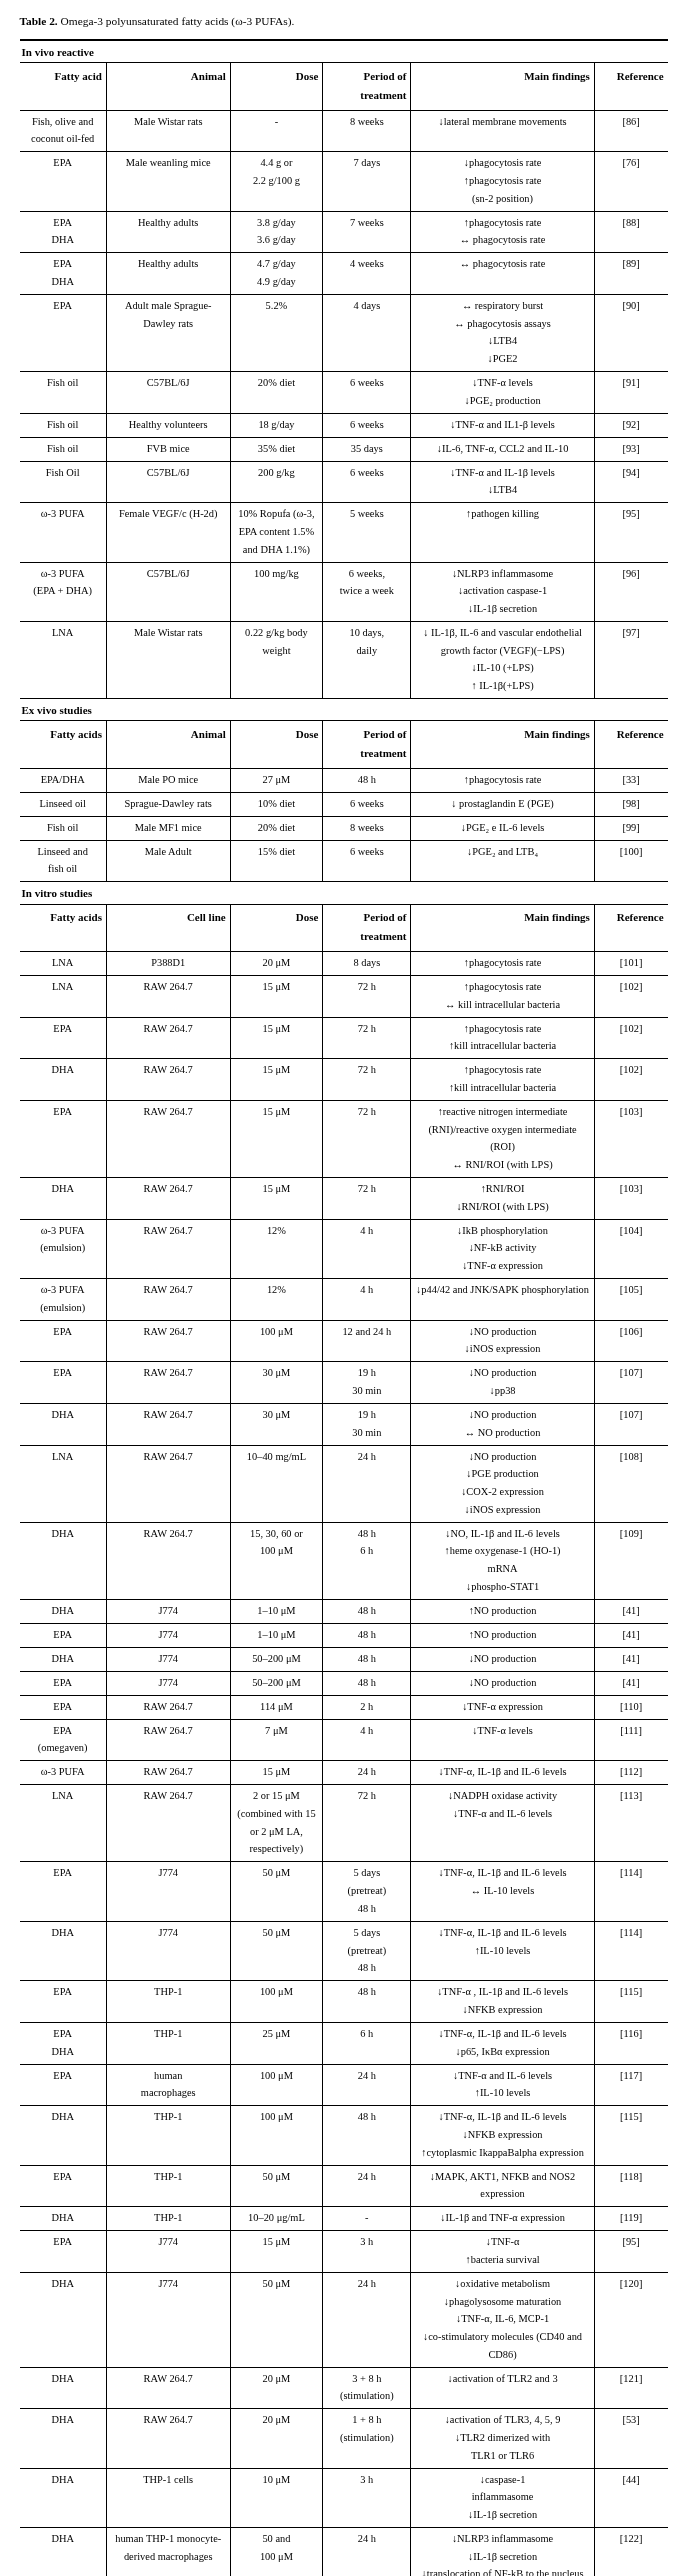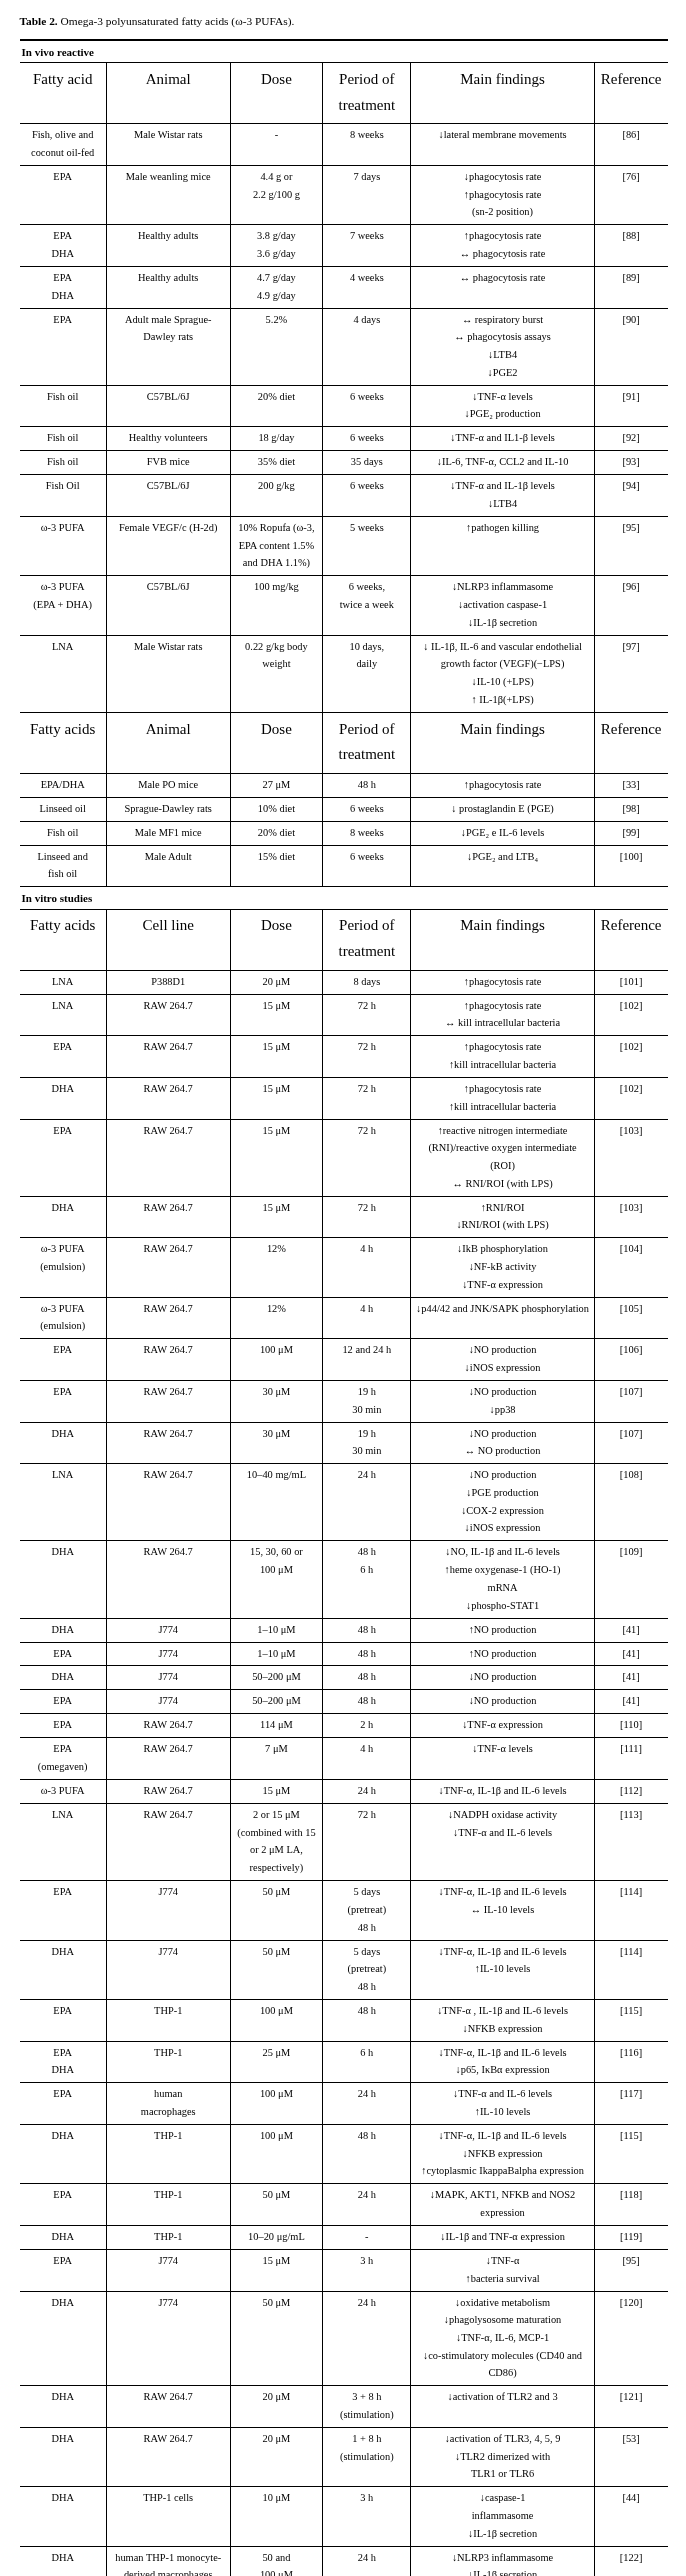--- a/index.html
+++ b/index.html
@@ -45,24 +45,25 @@
     border-bottom: 0.7px solid #000;
     text-align: center;
     vertical-align: top;
     white-space: pre-line;
     padding: 2px 3.9px 3.3px 3.9px;
     font-size: 10.4px;
     line-height: 1.7;
     word-wrap: break-word;
   }
   th {
-    font-weight: normal;
-    font-size: 15px;
+    font-weight: bold;
+    font-size: 11px;
     padding-top: 3.9px;
     padding-bottom: 5.2px;
+    text-align: right;
   }
   th:last-child, td:last-child { border-right: none; }
   tbody tr:last-child td { border-bottom: none; }
   .tsection table.data { border-bottom: none; }
 </style>
 </head>
 <body>
 
 <div class="page">
 
@@ -207,20 +208,21 @@
     <td>↓ IL-1β, IL-6 and vascular endothelial growth factor (VEGF)(−LPS)
 ↓IL-10 (+LPS)
 ↑ IL-1β(+LPS)</td>
     <td>[97]</td>
   </tr>
           </tbody>
       </table>
     </div>
 
     <div class="tsection">
+      <div class="section-label">Ex vivo studies</div>
       <table class="data">
         <colgroup>
           <col style="width:13.4%">
             <col style="width:19.1%">
             <col style="width:14.3%">
             <col style="width:13.6%">
             <col style="width:28.3%">
             <col style="width:11.3%">
         </colgroup>
         <thead>

